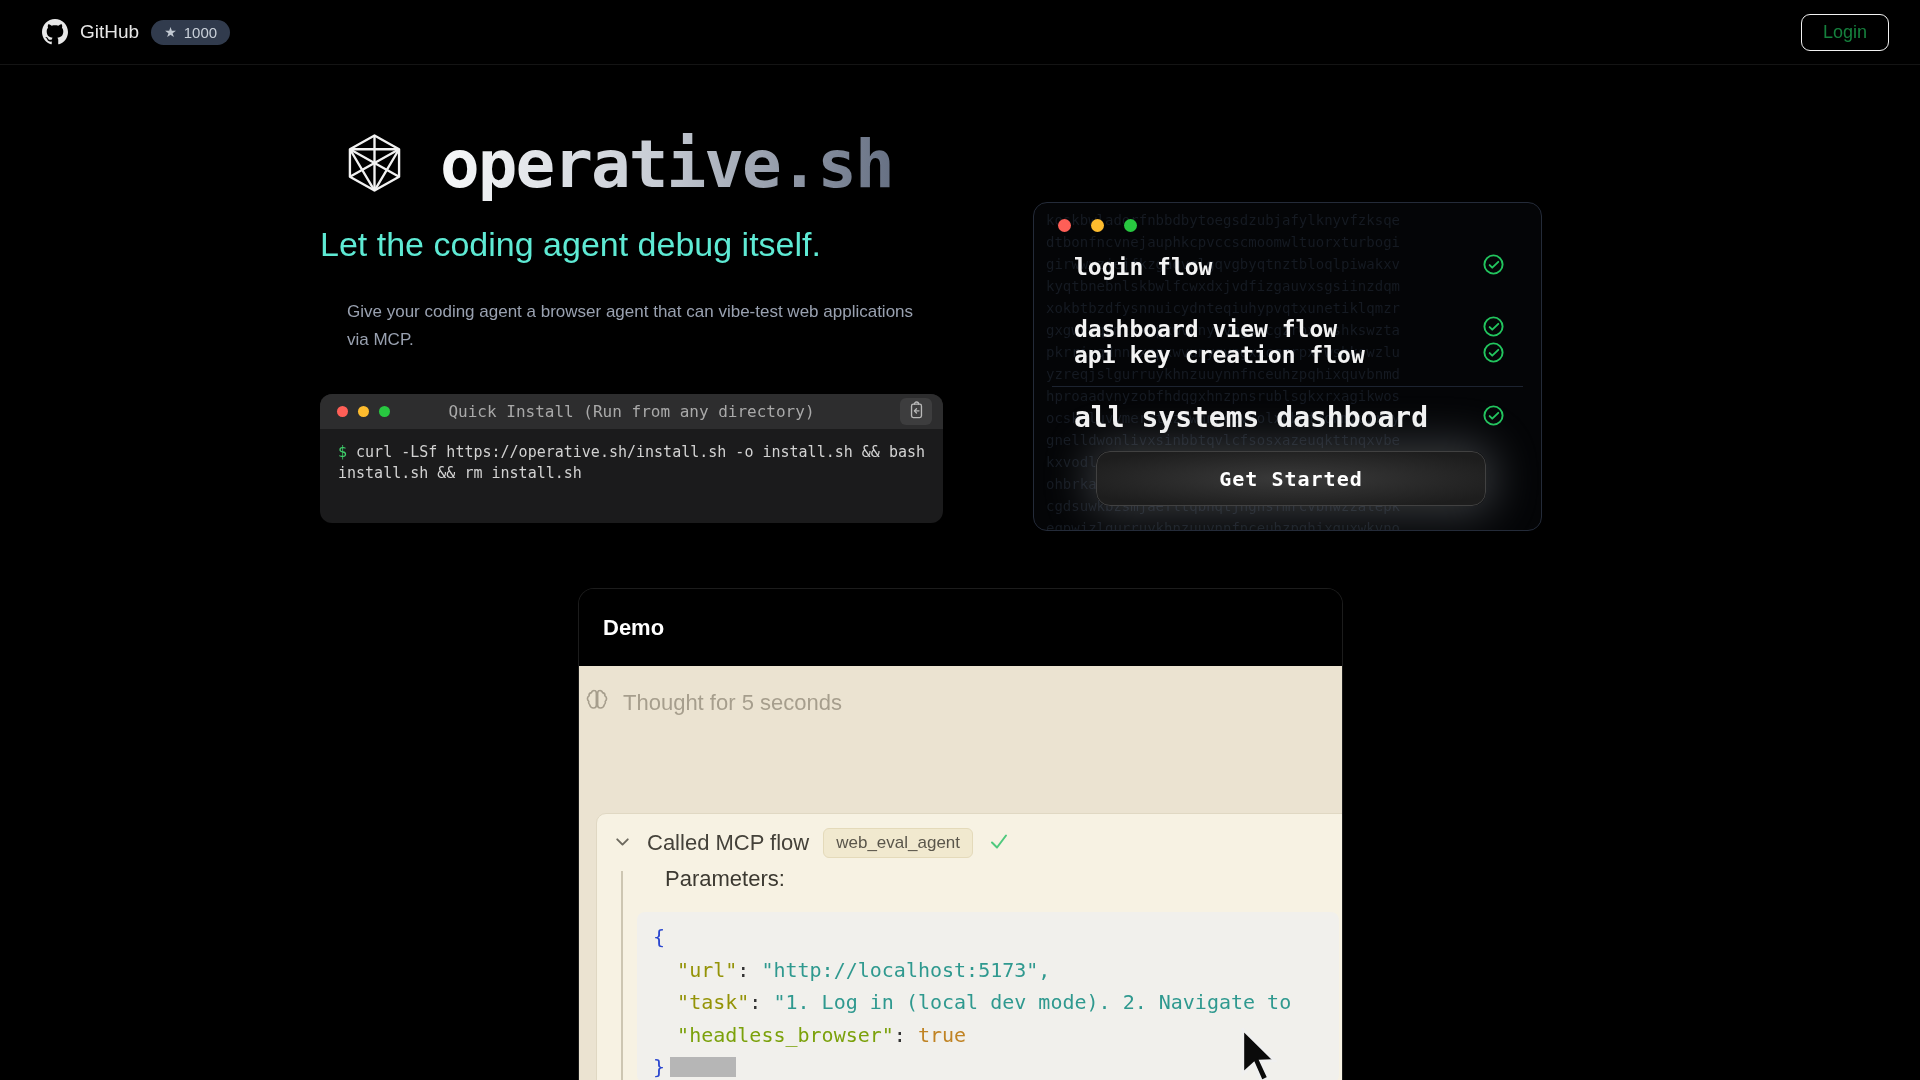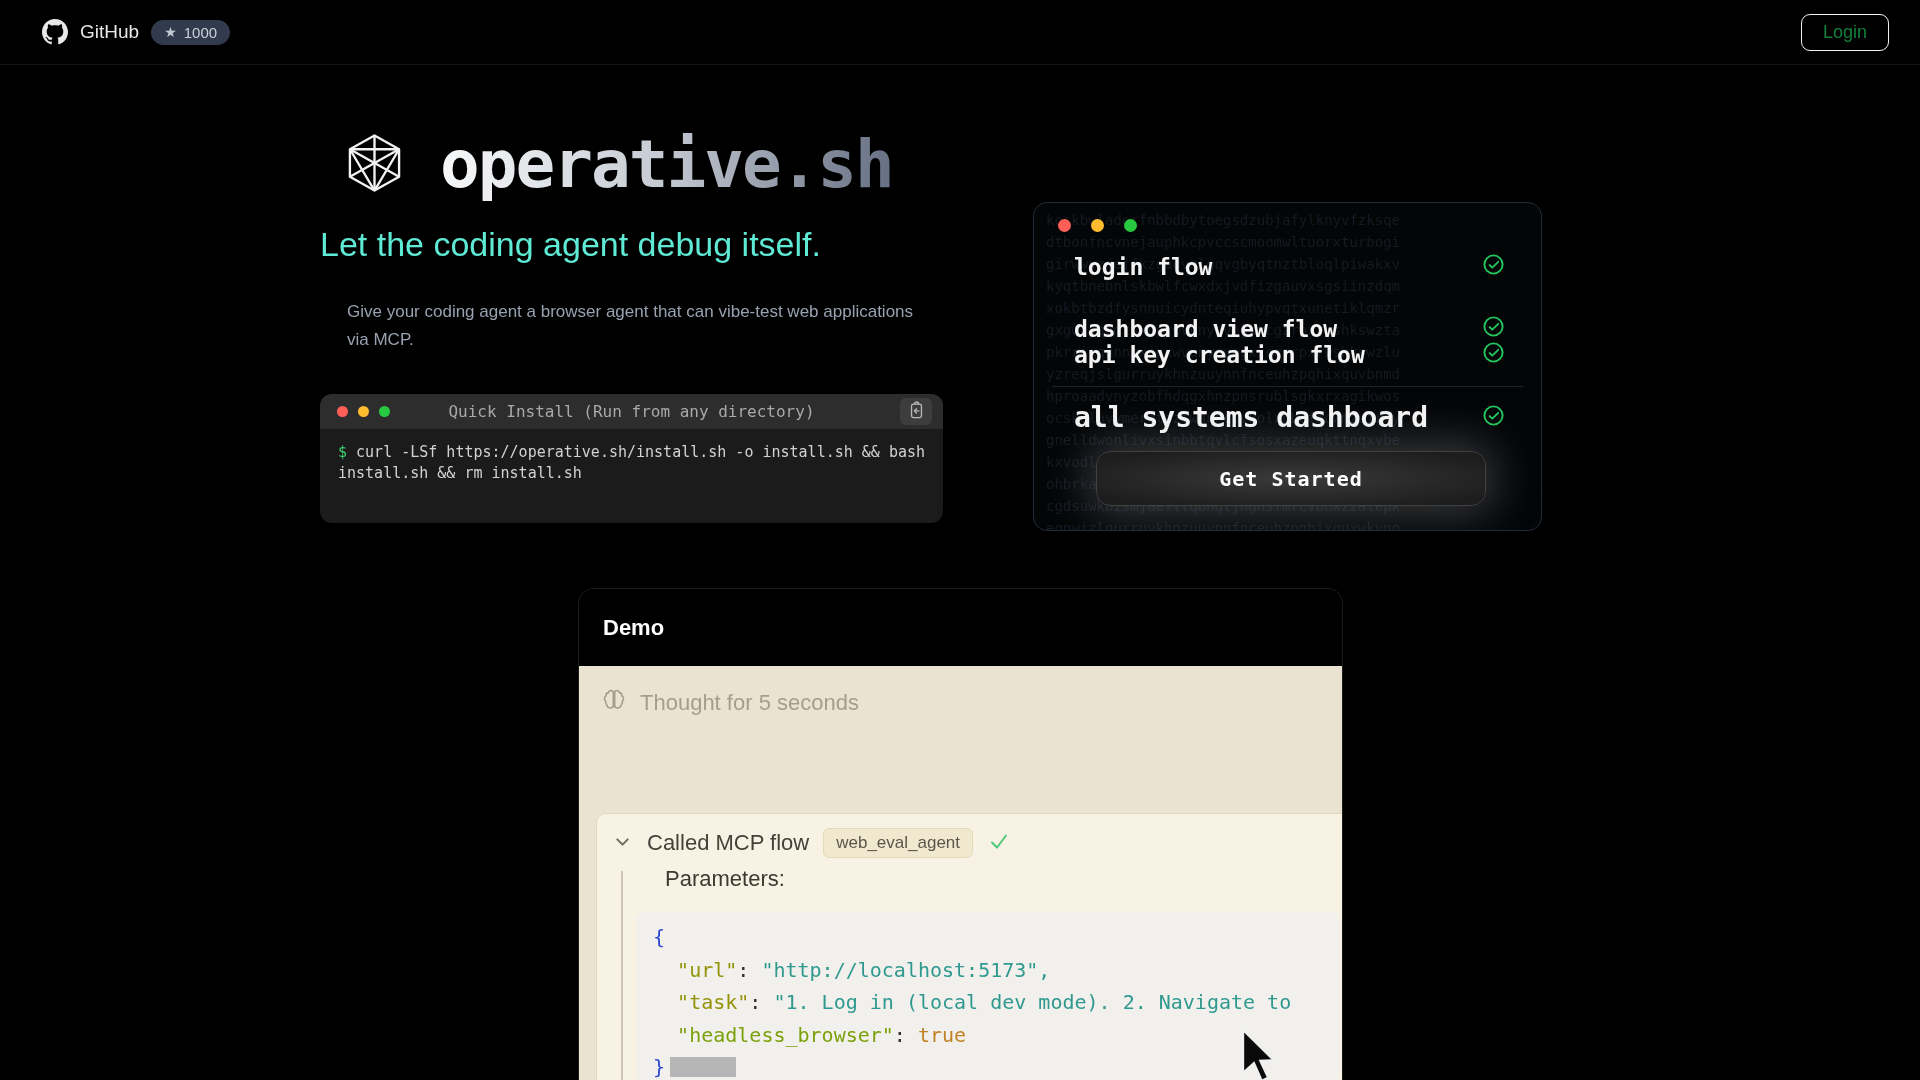--- a/index.html
+++ b/index.html
@@ -70,21 +70,21 @@
     font-size:20px; letter-spacing:1px; }
   .check-icon { flex:0 0 auto; display:block; }
 
   
   .demo-card { position:absolute; left:578px; top:588px; width:765px; height:492px;
     border-radius:16px 16px 0 0; overflow:hidden; border:1px solid #1c1c1c; border-bottom:none;
     background:#000; }
   .demo-head { height:77px; display:flex; align-items:center; padding-left:24px; background:#000; }
   .demo-title { color:#fff; font-size:22px; font-weight:bold; }
   .demo-body { position:absolute; left:0; right:0; top:77px; bottom:0; background:#ebe3d1; }
-  .thought-row { display:flex; align-items:center; gap:13px; padding:21px 0 0 22px;
+  .thought-row { display:flex; align-items:center; gap:13px; padding:21px 0 0 5px;
     color:#a69e8d; font-size:22px; }
   .tool-panel { position:absolute; left:17px; top:147px; width:795px; height:308px;
     background:#f7f2e3; border:1px solid #e0d8c3; border-radius:10px; }
   .tool-row { display:flex; align-items:center; gap:14px; padding:14px 0 0 15px; }
   .tool-label { color:#45423a; font-size:22px; }
   .tool-badge { background:#f1e9cf; border:1px solid #e4daba; border-radius:6px;
     padding:4px 12px; color:#5a564b; font-size:17px; }
   .indent-line { position:absolute; left:24px; top:57px; bottom:12px; width:2px; background:#cdc6b2; }
   .params-label { position:absolute; left:40px; top:52px; color:#3c3931; font-size:22px;margin-left:28px; }
   .code-block { position:absolute; left:40px; top:98px; width:702px; height:171px;

